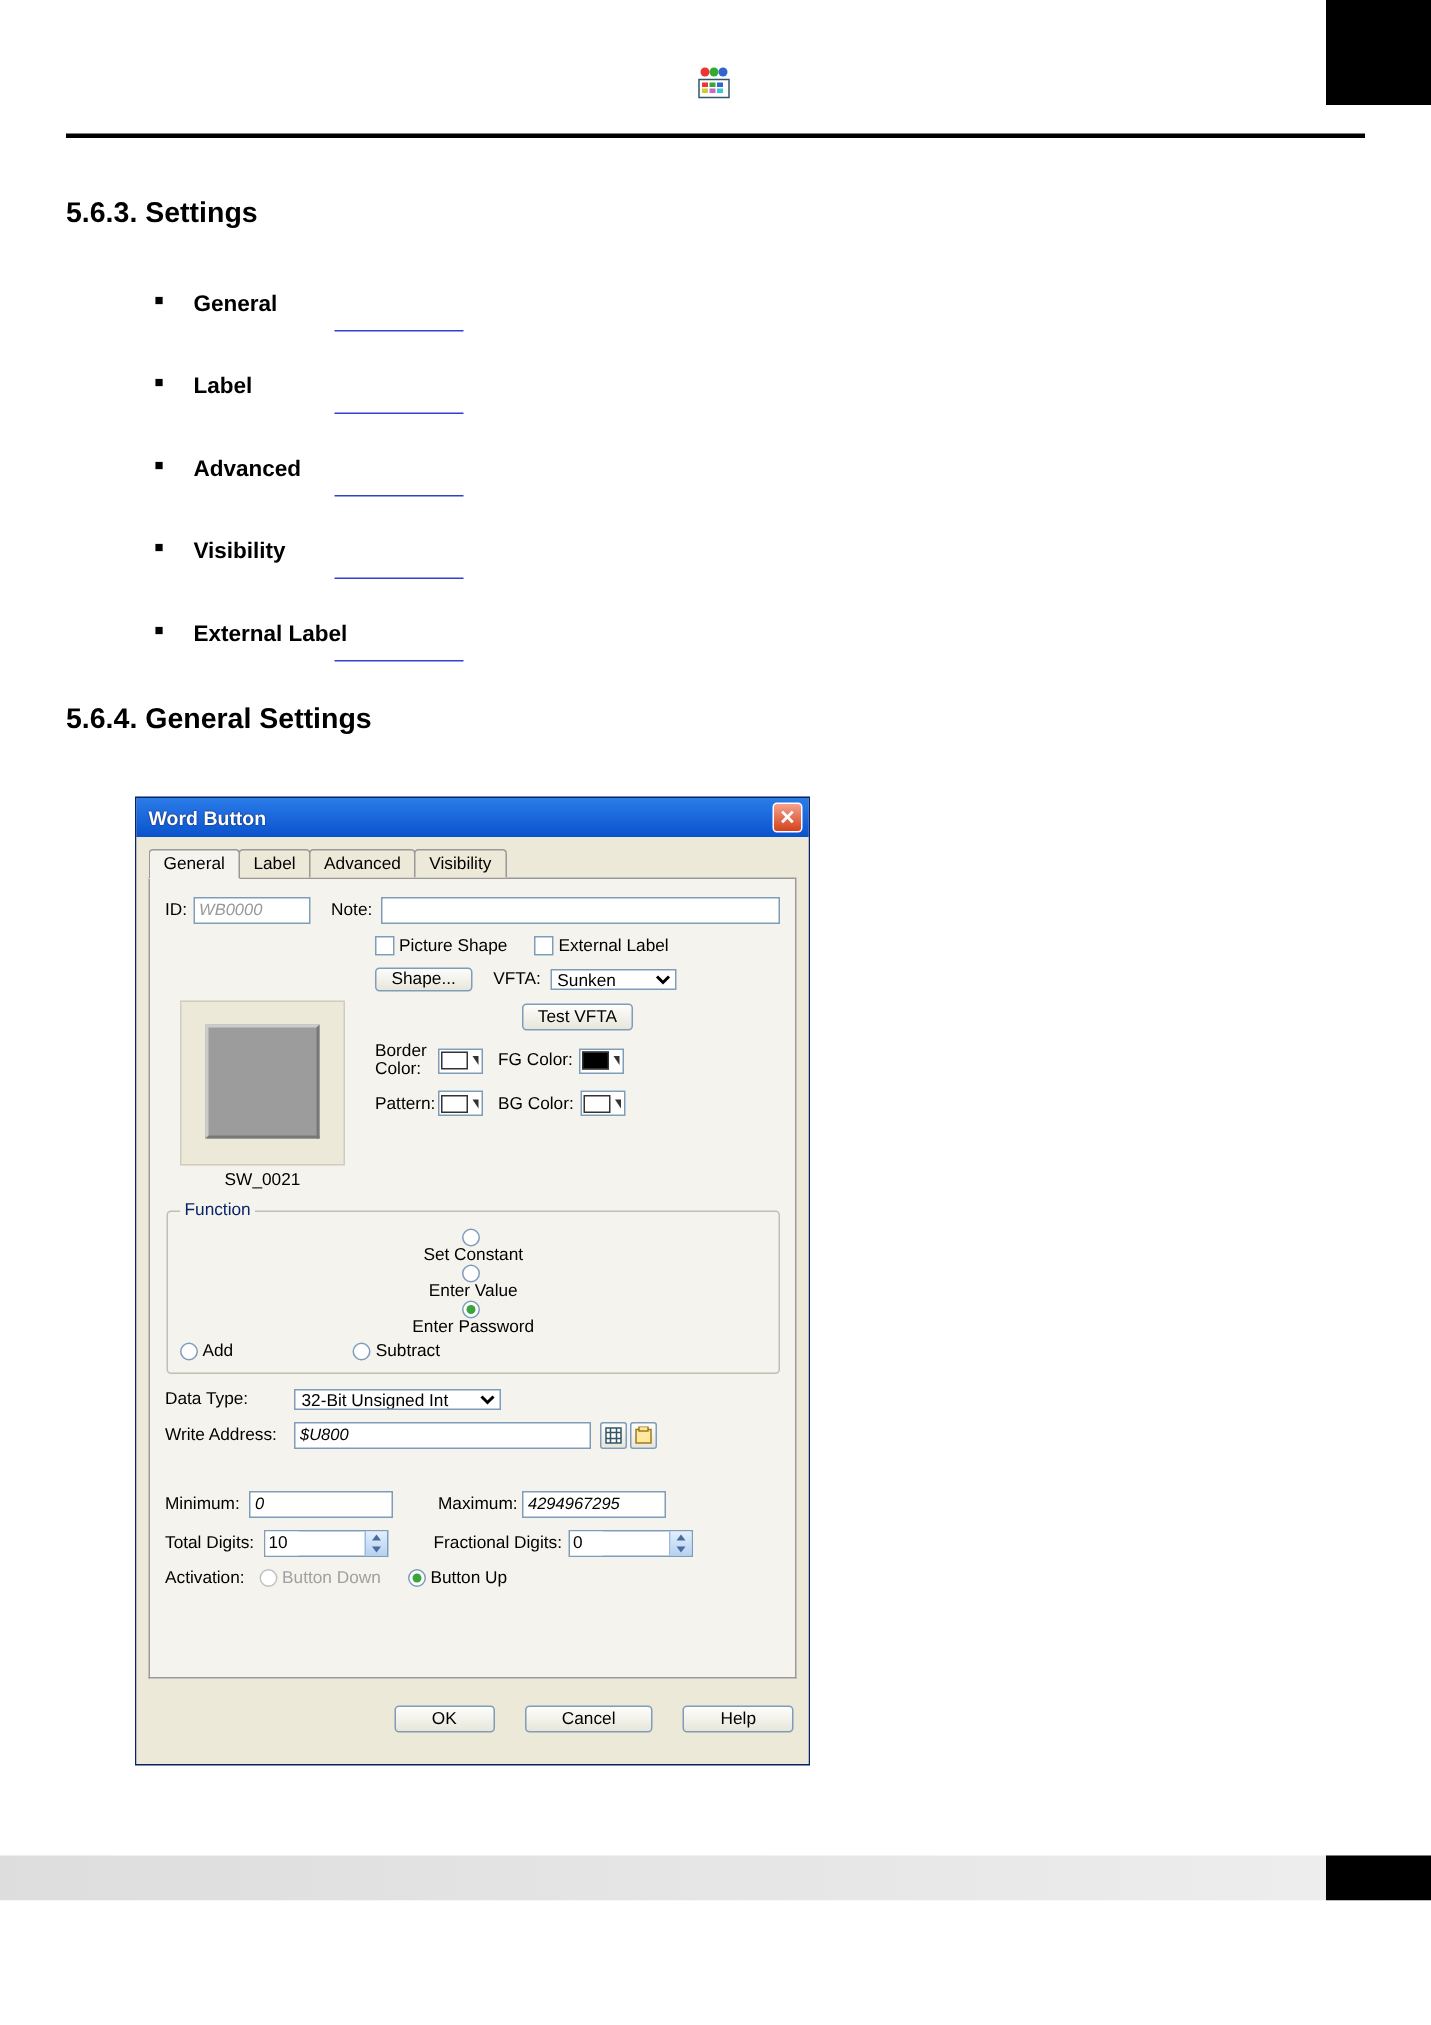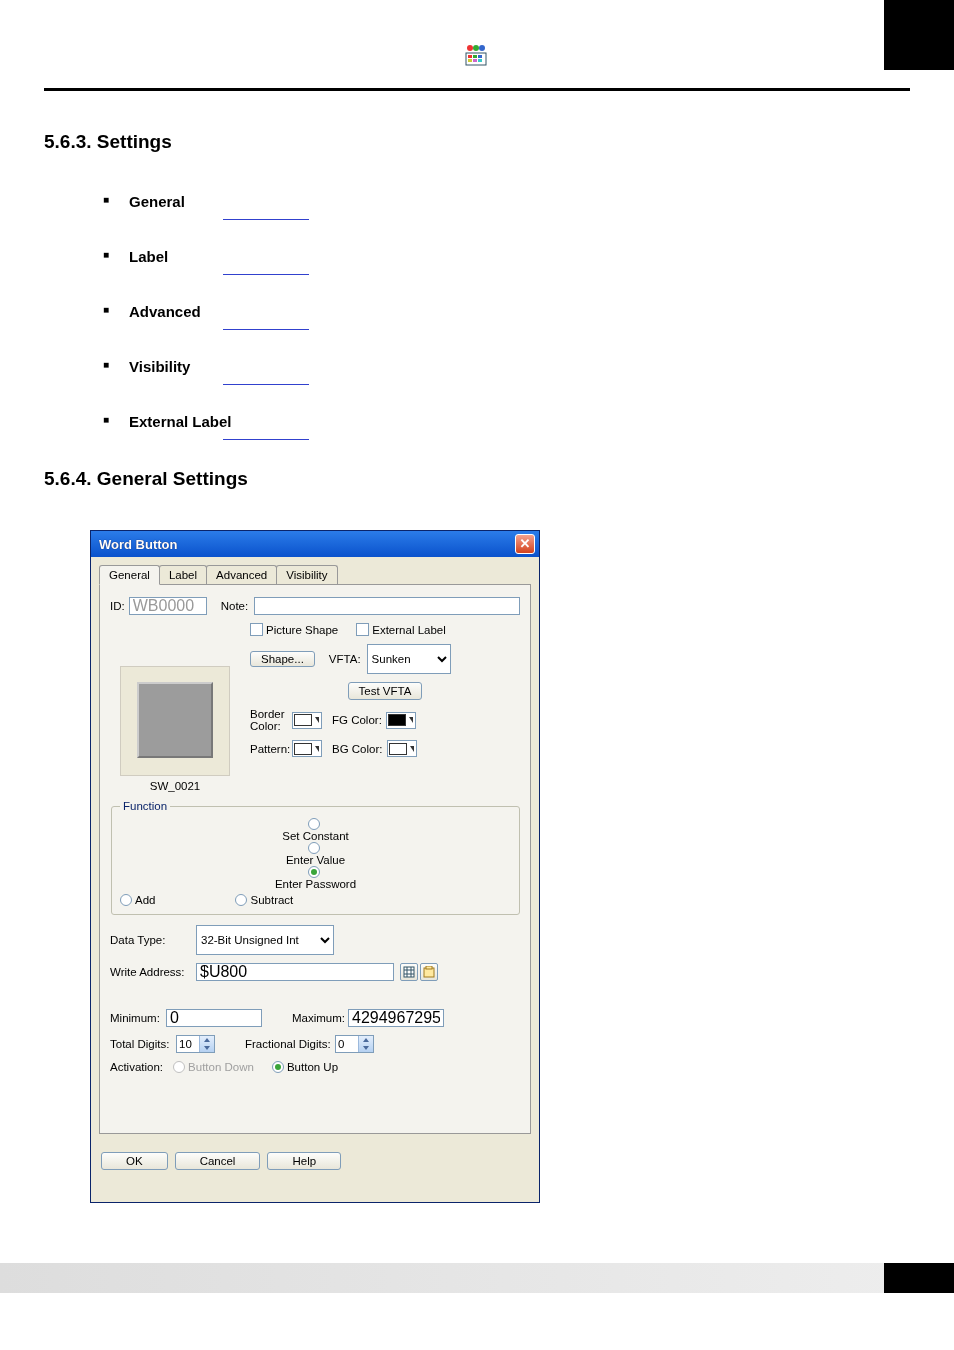--- a/index.html
+++ b/index.html
@@ -132,24 +132,25 @@
     background: #f4f3ee;
     border: 1px solid #999;
     border-top: none;
     padding: 12px 10px 14px 10px;
   }
   .row { display: flex; align-items: center; margin-bottom: 8px; }
   .lbl2 { font-size: 11.5px; }
   input.txt {
     border: 1px solid #7f9db9;
     background: #fff;
-    font-size: 16px;
+    font-size: 11px;
     padding: 1px 3px;
     height: 18px;
     font-family: Tahoma, Arial, sans-serif;
+    font-style: italic;
   }
   input.txt.dis { color: #999; }
   .shape-area {
     display: flex;
     gap: 10px;
     margin-bottom: 8px;
   }
   .preview {
     width: 130px;
     margin-top: 43px;
@@ -190,21 +191,21 @@
     background: linear-gradient(to bottom, #fdfdfb 0%, #e8e6da 100%);
     padding: 1px 10px;
     font-size: 11.5px;
     border-radius: 3px;
     font-family: Tahoma, Arial, sans-serif;
   }
   select.sel {
     border: 1px solid #7f9db9;
     background: #fff;
     font-size: 11.5px;
-    height: 30px;
+    height: 14px;
     font-family: Tahoma, Arial, sans-serif;
   }
   .color-pick {
     width: 30px;
     height: 17px;
     border: 1px solid #7f9db9;
     background: #fff;
     display: inline-flex;
     align-items: center;
     padding: 1px;
@@ -247,20 +248,21 @@
     width: 6px; height: 6px;
     border-radius: 50%;
     background: #3aa53a;
   }
   .spin {
     display: inline-flex;
     align-items: stretch;
     border: 1px solid #7f9db9;
     background: #fff;
     height: 18px;
+    gap: 44px;
   }
   .spin input {
     border: none;
     width: 22px;
     padding: 0 2px;
     font-size: 11.5px;
     font-family: Tahoma, Arial, sans-serif;
   }
   .spin-btns {
     width: 15px;
@@ -273,24 +275,24 @@
     flex: 1;
     display: flex;
     align-items: center;
     justify-content: center;
   }
   .arr-u { width:0; height:0; border-left:3px solid transparent; border-right:3px solid transparent; border-bottom:4px solid #4a6a9c; }
   .arr-d { width:0; height:0; border-left:3px solid transparent; border-right:3px solid transparent; border-top:4px solid #4a6a9c; }
   .disabled-text { color: #a0a0a0; }
   .dialog-footer {
     background: #ece9d8;
-    padding: 12px 10px 32px 10px;
+    padding: 12px 10px 21px 10px;
     display: flex;
-    justify-content: flex-start;
-    gap: 7px;
+    justify-content: flex-end;
+    gap: 20px;
     border-top: 0;
   }
   .dialog-footer .btn { padding: 2px 24px; }
   .mini-icon-btn {
     width: 18px; height: 18px;
     border: 1px solid #7f9db9;
     background: linear-gradient(to bottom, #fdfdfb, #e8e6da);
     border-radius: 2px;
     display: inline-flex;
     align-items: center;

